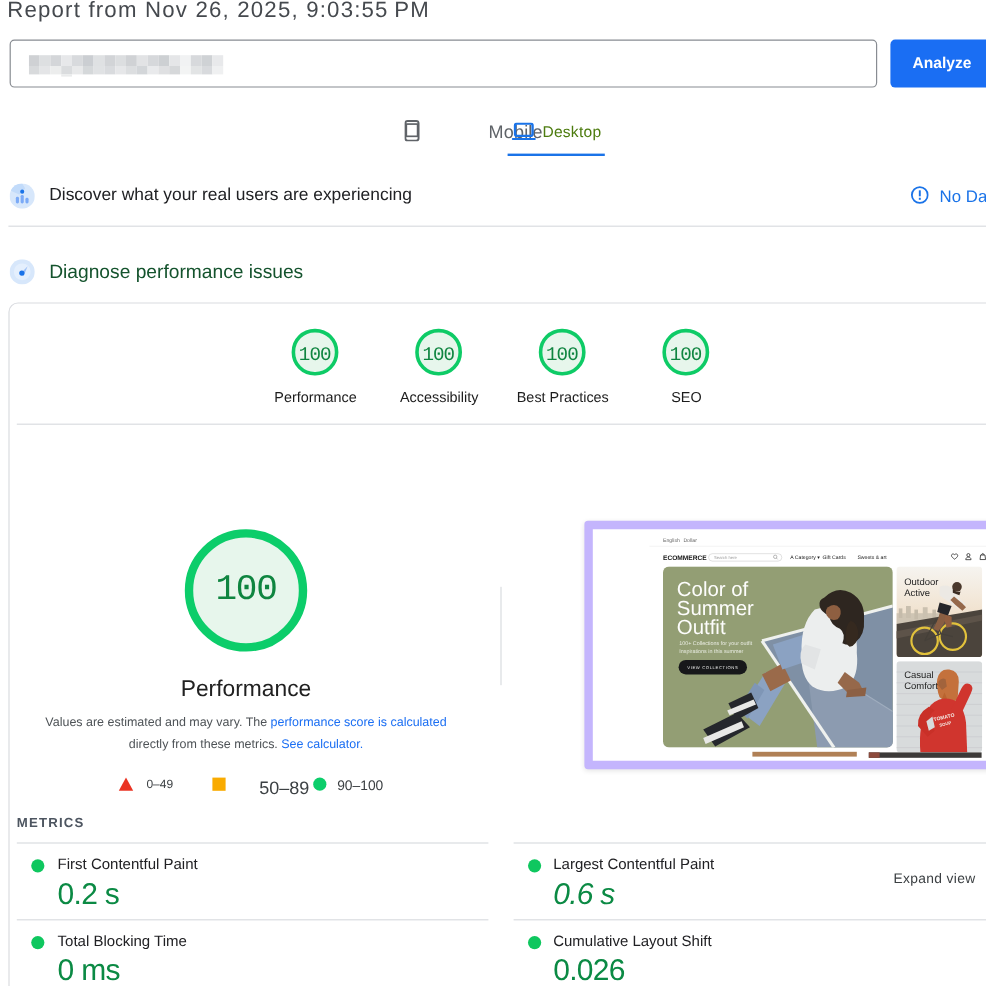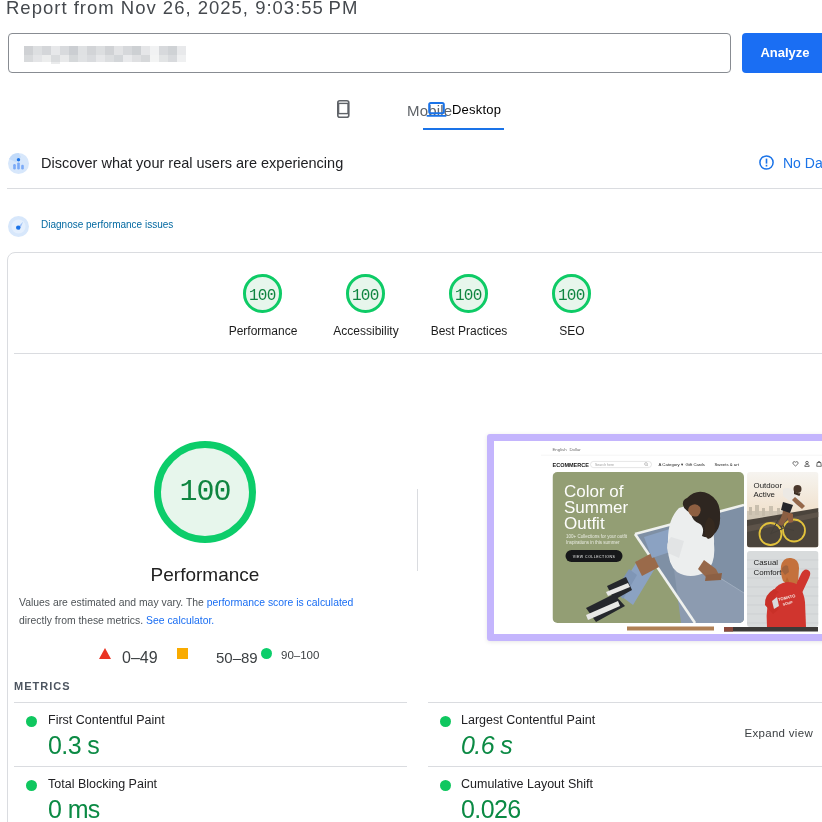--- a/index.html
+++ b/index.html
@@ -61,21 +61,21 @@
 
   <svg class="abs" style="left:337px;top:100px;" width="13" height="18" viewBox="0 0 13 18">
     <rect x="0.8" y="0.8" width="11" height="16.4" rx="2" fill="none" stroke="#5f6368" stroke-width="1.6"></rect>
     <rect x="1.6" y="3.4" width="9.4" height="10.2" fill="none" stroke="#5f6368" stroke-width="1.4"></rect>
   </svg>
   <div class="abs" style="left:359px;top:101.5px;font-size:15px;color:#5f6368;letter-spacing:.2px;margin-left:48px;">Mobile</div>
   <svg class="abs" style="left:426px;top:102px;" width="21" height="15" viewBox="0 0 21 15">
     <rect x="3.2" y="1" width="14.6" height="10.2" rx="1.6" fill="none" stroke="#1a73e8" stroke-width="2"></rect>
     <rect x="0.5" y="13" width="20" height="1.7" rx="0.8" fill="#1a73e8"></rect>
   </svg>
-  <div class="abs" style="left:452px;top:101.5px;font-size:13px;color:#000000;letter-spacing:.2px;">Desktop</div>
+  <div class="abs" style="left:452px;top:101.5px;font-size:13px;color:#4d7c0f;letter-spacing:.2px;">Desktop</div>
   <div class="abs" style="left:423px;top:127.5px;width:81px;height:2.6px;background:#1a73e8;"></div>
 
   <svg class="abs" style="left:8px;top:153px;" width="21" height="21" viewBox="0 0 21 21">
     <circle cx="10.5" cy="10.5" r="10.5" fill="#d7e7fb"></circle>
     <path d="M10.5 0 A10.5 10.5 0 0 0 1 6 L8 9 L13 4 Z" fill="#c2dbfa"></path>
     <rect x="5.2" y="11" width="2.6" height="5.5" rx="1.2" fill="#7baaf7"></rect>
     <rect x="9.2" y="9.4" width="2.6" height="7.1" rx="1.2" fill="#7baaf7"></rect>
     <rect x="13.2" y="11.8" width="2.6" height="4.7" rx="1.2" fill="#7baaf7"></rect>
     <circle cx="10.5" cy="6.7" r="1.7" fill="#1a73e8"></circle>
   </svg>
@@ -88,41 +88,41 @@
   <div class="abs" style="left:783px;top:155px;font-size:14px;color:#1a73e8;white-space:nowrap;">No Data</div>
 
   <div class="abs" style="left:7px;top:188px;width:815px;height:1px;background:#dadce0;"></div>
 
   <svg class="abs" style="left:8px;top:216px;" width="21" height="21" viewBox="0 0 21 21">
     <circle cx="10.5" cy="10.5" r="10.5" fill="#d7e7fb"></circle>
     <circle cx="10.5" cy="10.5" r="7" fill="#e4effd"></circle>
     <path d="M9 12.2 L15 5.8 L11.7 14 Z" fill="#9ec1f7"></path>
     <circle cx="10.2" cy="11.6" r="2.2" fill="#1a73e8"></circle>
   </svg>
-  <div class="abs" style="left:41px;top:218.5px;font-size:10px;color:#0369a1;">Diagnose performance issues</div>
+  <div class="abs" style="left:41px;top:218.5px;font-size:16px;color:#14532d;">Diagnose performance issues</div>
 
   <div class="abs" style="left:7px;top:252px;width:833px;height:700px;border:1px solid #dadce0;border-radius:8px;"></div>
 
   <div class="abs gauge-s" style="left:243px;top:274px;"><span>100</span></div>
   <div class="abs gauge-s" style="left:346px;top:274px;"><span>100</span></div>
   <div class="abs gauge-s" style="left:449px;top:274px;"><span>100</span></div>
   <div class="abs gauge-s" style="left:552px;top:274px;"><span>100</span></div>
   <div class="abs lbl-s" style="left:203px;top:324px;">Performance</div>
   <div class="abs lbl-s" style="left:306px;top:324px;">Accessibility</div>
   <div class="abs lbl-s" style="left:409px;top:324px;">Best Practices</div>
   <div class="abs lbl-s" style="left:512px;top:324px;">SEO</div>
 
   <div class="abs" style="left:14px;top:353px;width:808px;height:1px;background:#dadce0;"></div>
 
   <div class="abs" style="left:154px;top:441px;width:88px;height:88px;border:7.5px solid #0ccd6a;border-radius:50%;background:#e7f6ec;text-align:center;line-height:88px;font-family:'Liberation Mono',monospace;font-size:30px;letter-spacing:-1px;color:#0f8540;"><span style="position:relative;top:0px;">100</span></div>
   <div class="abs" style="left:55px;top:564px;width:300px;text-align:center;font-size:19px;color:#212121;">Performance</div>
-  <div class="abs" style="left:0px;top:593.5px;width:410px;font-size:10.4px;color:#4e5357;line-height:18.5px;padding-left:19px;">Values are estimated and may vary. The <span style="color:#1a6ef3;">performance score is calculated</span><br>directly from these metrics. <span style="color:#1a6ef3;">See calculator.</span></div>
+  <div class="abs" style="left:0px;top:593.5px;width:410px;text-align:center;font-size:10.4px;color:#4e5357;line-height:18.5px;">Values are estimated and may vary. The <span style="color:#1a6ef3;">performance score is calculated</span><br>directly from these metrics. <span style="color:#1a6ef3;">See calculator.</span></div>
 
   <div class="abs" style="left:99px;top:648px;width:0;height:0;border-left:6.5px solid transparent;border-right:6.5px solid transparent;border-bottom:11px solid #ea3323;"></div>
-  <div class="abs" style="left:122px;top:648.5px;font-size:16px;color:#3c4043;">0–49</div>
+  <div class="abs" style="left:122px;top:648.5px;font-size:10px;color:#3c4043;">0–49</div>
   <div class="abs" style="left:177px;top:648px;width:11px;height:11px;background:#f9ab00;"></div>
   <div class="abs" style="left:216px;top:648.5px;font-size:15px;color:#3c4043;">50–89</div>
   <div class="abs" style="left:261px;top:648px;width:11px;height:11px;border-radius:50%;background:#0cce6b;"></div>
   <div class="abs" style="left:281px;top:648.5px;font-size:11.5px;color:#3c4043;">90–100</div>
 
   <div class="abs" style="left:417px;top:489px;width:1px;height:82px;background:#dadce0;"></div>
 
   <div id="thumb" class="abs" style="left:487px;top:434px;width:290px;height:193px;background:#fff;border:7px solid #c4b5fd;border-radius:3px;box-shadow:0 1px 4px rgba(0,0,0,.10);overflow:hidden;padding-left:47px;">
   <svg width="290" height="193" viewBox="0 0 290 193" font-family="Liberation Sans">
 
@@ -274,28 +274,28 @@
   <div class="abs" style="left:14px;top:680px;font-size:11px;font-weight:bold;color:#4d5560;letter-spacing:1px;">METRICS</div>
   <div class="abs" style="left:713px;top:679px;width:100px;text-align:right;font-size:11.5px;color:#3c4043;letter-spacing:.3px;margin-top:48px;">Expand view</div>
 
   <div class="abs" style="left:14px;top:702px;width:393px;height:1px;background:#dadce0;"></div>
   <div class="abs" style="left:428px;top:702px;width:394px;height:1px;background:#dadce0;"></div>
   <div class="abs" style="left:14px;top:766px;width:393px;height:1px;background:#dadce0;"></div>
   <div class="abs" style="left:428px;top:766px;width:394px;height:1px;background:#dadce0;"></div>
 
   <div class="abs dot-g" style="left:26px;top:716px;"></div>
   <div class="abs m-lbl" style="left:48px;top:713px;">First Contentful Paint</div>
-  <div class="abs m-val" style="left:48px;top:731px;">0.3 s</div>
+  <div class="abs m-val" style="left:48px;top:731px;">0.2 s</div>
 
   <div class="abs dot-g" style="left:440px;top:716px;"></div>
   <div class="abs m-lbl" style="left:461px;top:713px;">Largest Contentful Paint</div>
   <div class="abs m-val" style="left:461px;top:731px;font-style:italic;">0.6 s</div>
 
   <div class="abs dot-g" style="left:26px;top:780px;"></div>
-  <div class="abs m-lbl" style="left:48px;top:777px;">Total Blocking Paint</div>
+  <div class="abs m-lbl" style="left:48px;top:777px;">Total Blocking Time</div>
   <div class="abs m-val" style="left:48px;top:795px;">0 ms</div>
 
   <div class="abs dot-g" style="left:440px;top:780px;"></div>
   <div class="abs m-lbl" style="left:461px;top:777px;">Cumulative Layout Shift</div>
   <div class="abs m-val" style="left:461px;top:795px;">0.026</div>
 
 </div>
 <style>
 .gauge-s{width:32.5px;height:32.5px;border:3.7px solid #0ecb66;border-radius:50%;background:#e7f6ec;text-align:center;line-height:32.5px;font-family:'Liberation Mono',monospace;font-size:16px;letter-spacing:-0.8px;color:#0f8540;}
 .gauge-s span{position:relative;top:3.2px;}

